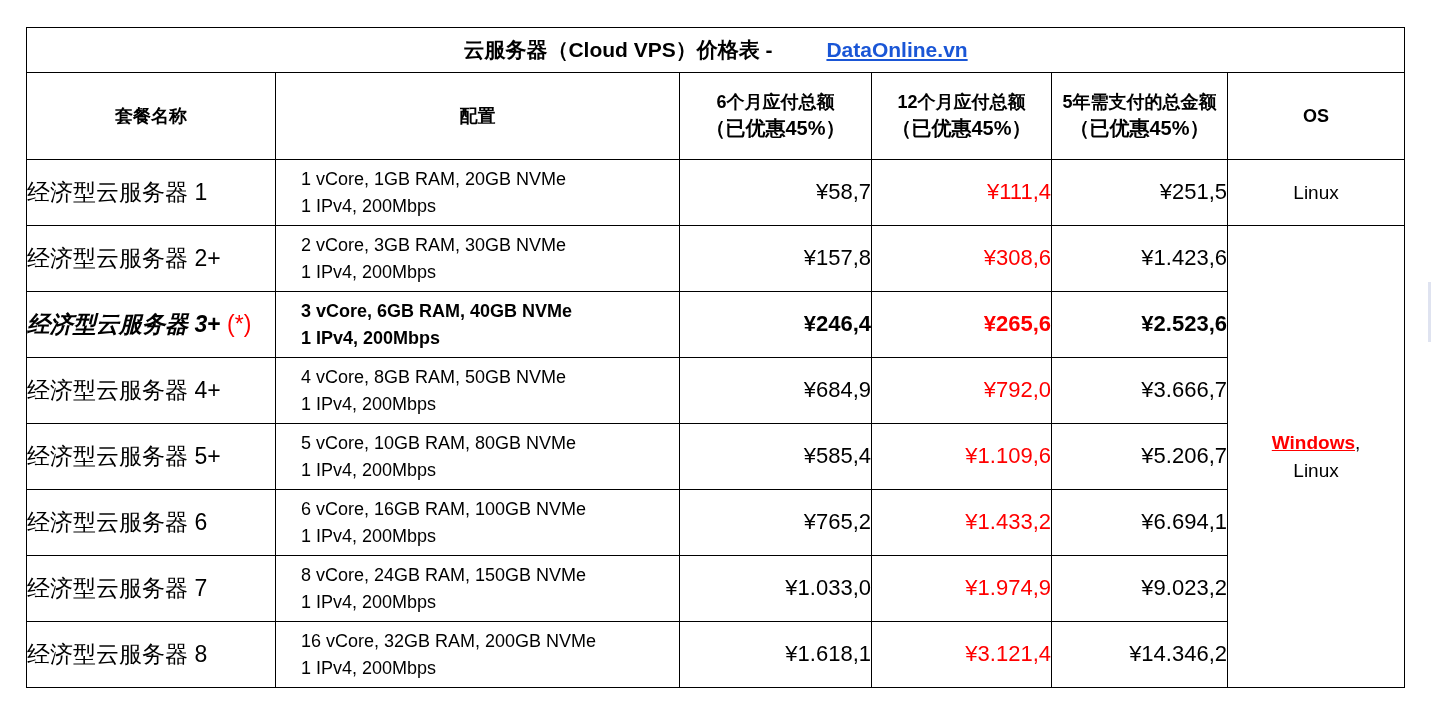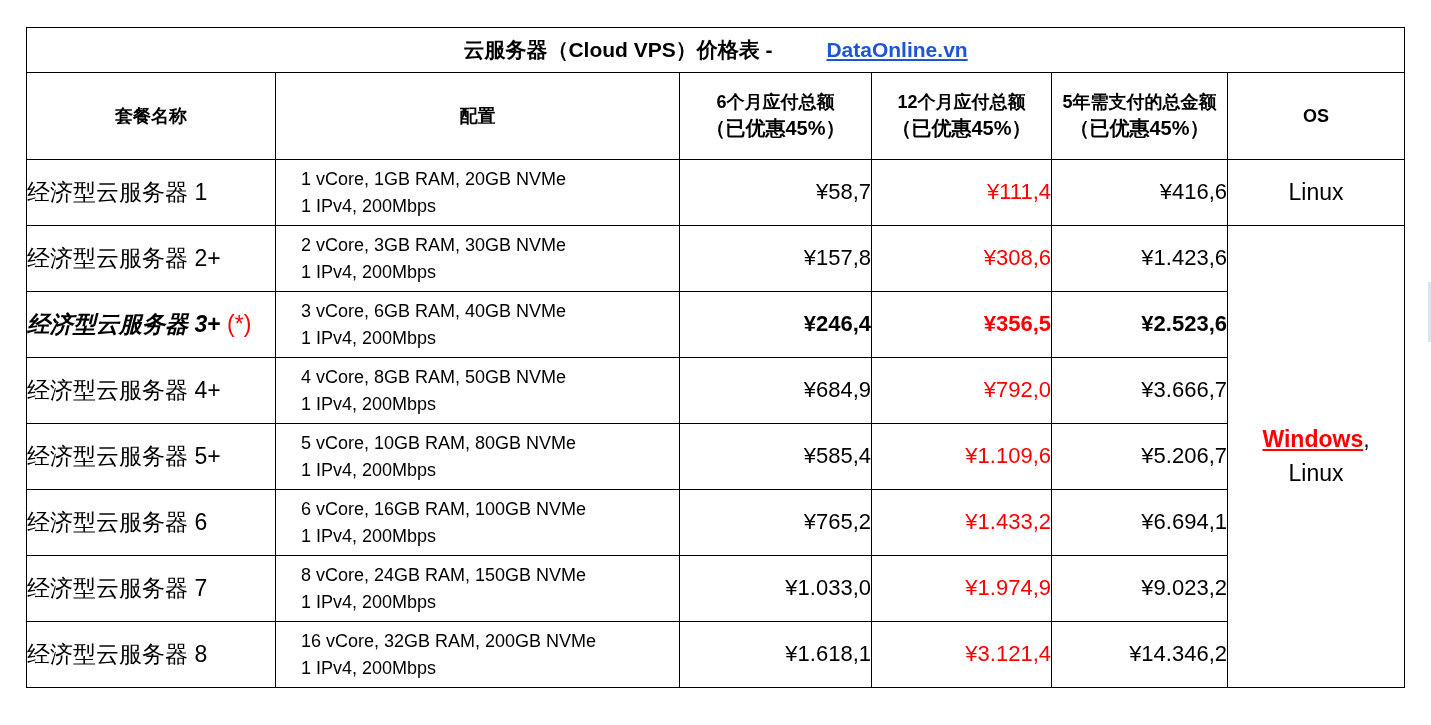--- a/index.html
+++ b/index.html
@@ -77,21 +77,21 @@
   }
   .cfg-cell .l1, .cfg-cell .l2 { display: block; margin-left: 25px; }
   .price-cell {
     font-size: 22px;
     padding: 8px 14px 8px 0;
     text-align: right;
     line-height: 1.3;
   }
   .price-red { color: #ff0000; }
   .os-cell {
-    font-size: 23px;
+    font-size: 19px;
     text-align: center;
     line-height: 1.45;
     padding: 6px;
   }
   .os-cell .win {
     color: #ff0000;
     font-weight: bold;
     text-decoration: underline;
   }
   
@@ -101,21 +101,21 @@
   }
   tr.highlight .name-cell .plus {
     font-style: normal;
     font-weight: bold;
   }
   tr.highlight .name-cell .star {
     color: #ff0000;
     font-style: normal;
     font-weight: normal;
   }
-  tr.highlight .cfg-cell { font-weight: normal; }
+  tr.highlight .cfg-cell { font-weight: bold; }
   tr.highlight .price-cell { font-weight: bold; }
   
   tbody tr { height: 66px; }
   
   col.c-name { width: 249px; }
   col.c-cfg  { width: 404px; }
   col.c-p6   { width: 192px; }
   col.c-p12  { width: 180px; }
   col.c-p60  { width: 176px; }
   col.c-os   { width: 177px; }
@@ -159,21 +159,21 @@
     </thead>
     <tbody>
       <tr>
         <td class="name-cell">经济型云服务器 1</td>
         <td class="cfg-cell">
             <span class="l1">1 vCore, 1GB RAM, 20GB NVMe</span>
             <span class="l2">1 IPv4, 200Mbps</span>
           </td>
         <td class="price-cell">¥58,7</td>
         <td class="price-cell price-red">¥111,4</td>
-        <td class="price-cell">¥416,6</td>
+        <td class="price-cell">¥251,5</td>
         <td class="os-cell" rowspan="1">Linux</td>
       </tr>
 
       <tr>
         <td class="name-cell">经济型云服务器 2+</td>
         <td class="cfg-cell">
             <span class="l1">2 vCore, 3GB RAM, 30GB NVMe</span>
             <span class="l2">1 IPv4, 200Mbps</span>
           </td>
         <td class="price-cell">¥157,8</td>
@@ -182,21 +182,21 @@
         <td class="os-cell" rowspan="7"><span class="win">Windows</span><span>,</span><br><span>Linux</span></td>
       </tr>
 
       <tr class="highlight">
         <td class="name-cell"><span>经济型云服务器 3</span><span class="plus">+ </span><span class="star">(*)</span></td>
         <td class="cfg-cell">
             <span class="l1">3 vCore, 6GB RAM, 40GB NVMe</span>
             <span class="l2">1 IPv4, 200Mbps</span>
           </td>
         <td class="price-cell">¥246,4</td>
-        <td class="price-cell price-red">¥356,5</td>
+        <td class="price-cell price-red">¥265,6</td>
         <td class="price-cell">¥2.523,6</td>
       </tr>
 
       <tr>
         <td class="name-cell">经济型云服务器 4+</td>
         <td class="cfg-cell">
             <span class="l1">4 vCore, 8GB RAM, 50GB NVMe</span>
             <span class="l2">1 IPv4, 200Mbps</span>
           </td>
         <td class="price-cell">¥684,9</td>

